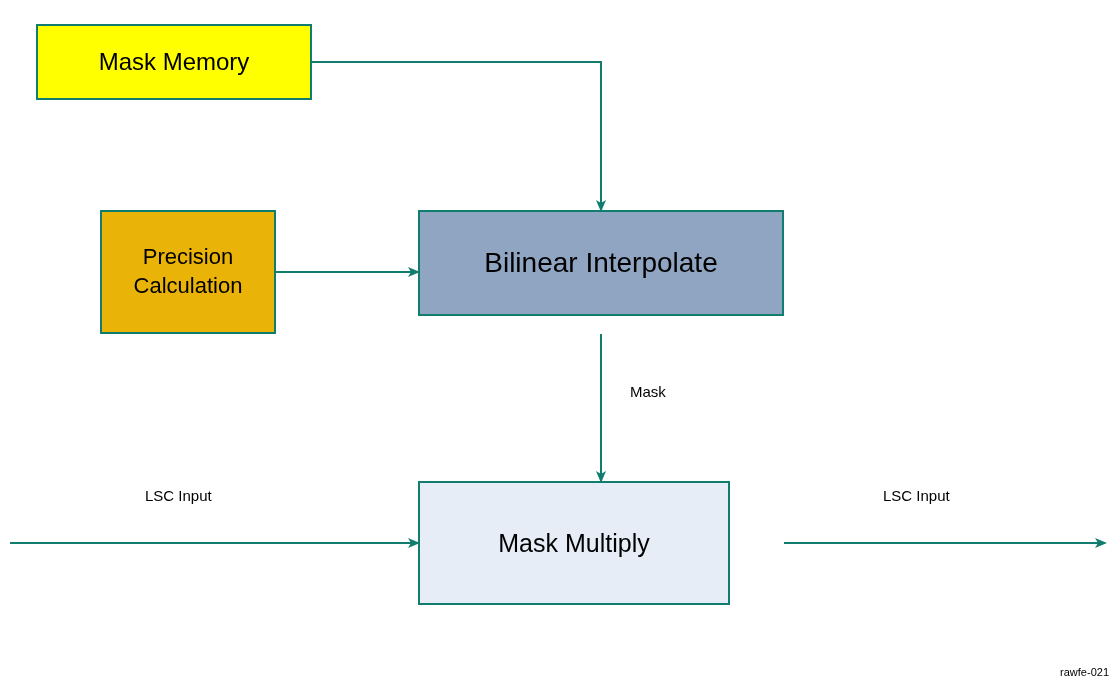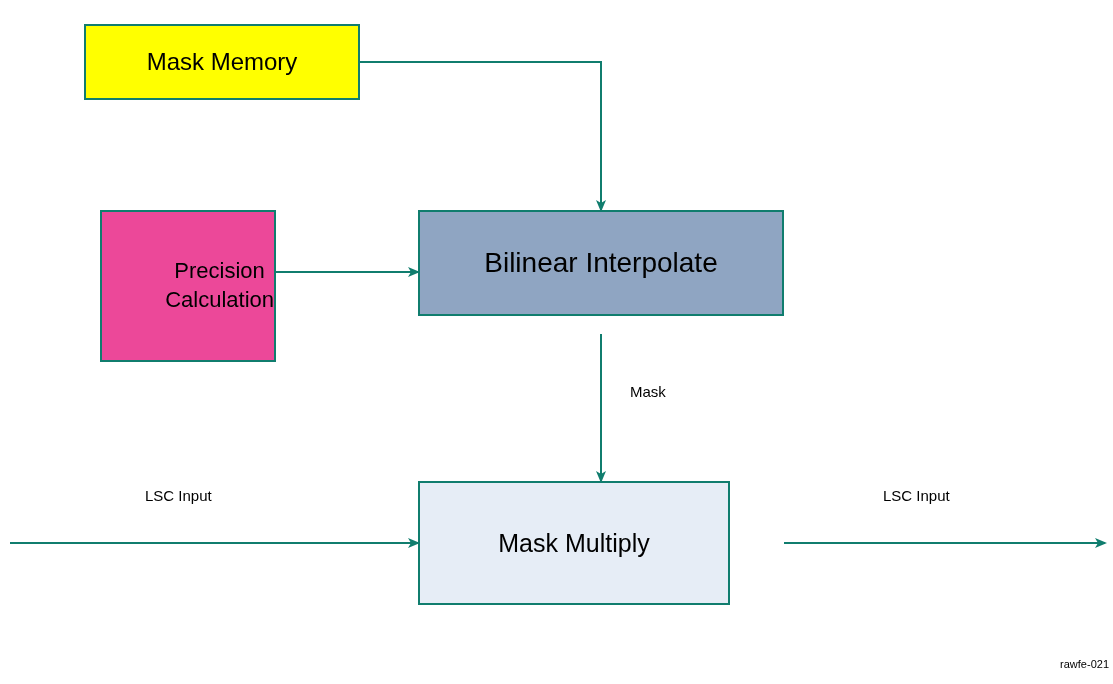--- a/index.html
+++ b/index.html
@@ -22,32 +22,30 @@
     color: #000;
   }
   .mask-memory {
     left: 36px;
     top: 24px;
     width: 276px;
     height: 76px;
     background: #ffff00;
     border: 2px solid #107d6e;
     font-size: 24px;
-    margin-left: 48px;
   }
   .precision {
     left: 100px;
     top: 210px;
     width: 176px;
-    height: 152px;
-    background: #ec4899;
+    height: 124px;
+    background: #eab308;
     border: 2px solid #107d6e;
     font-size: 22px;
     line-height: 1.3;
-    justify-content: flex-end;
   }
   .bilinear {
     left: 418px;
     top: 210px;
     width: 366px;
     height: 106px;
     background: #8fa5c2;
     border: 2px solid #107d6e;
     font-size: 28px;
   }
@@ -74,21 +72,21 @@
     left: 145px;
     top: 487px;
   }
   .lsc-output {
     left: 883px;
     top: 487px;
   }
   .footer-id {
     position: absolute;
     right: 4px;
-    bottom: 14px;
+    bottom: 6px;
     font-size: 11px;
     color: #000;
   }
   svg.arrows {
     position: absolute;
     left: 0;
     top: 0;
     width: 1113px;
     height: 684px;
     pointer-events: none;

